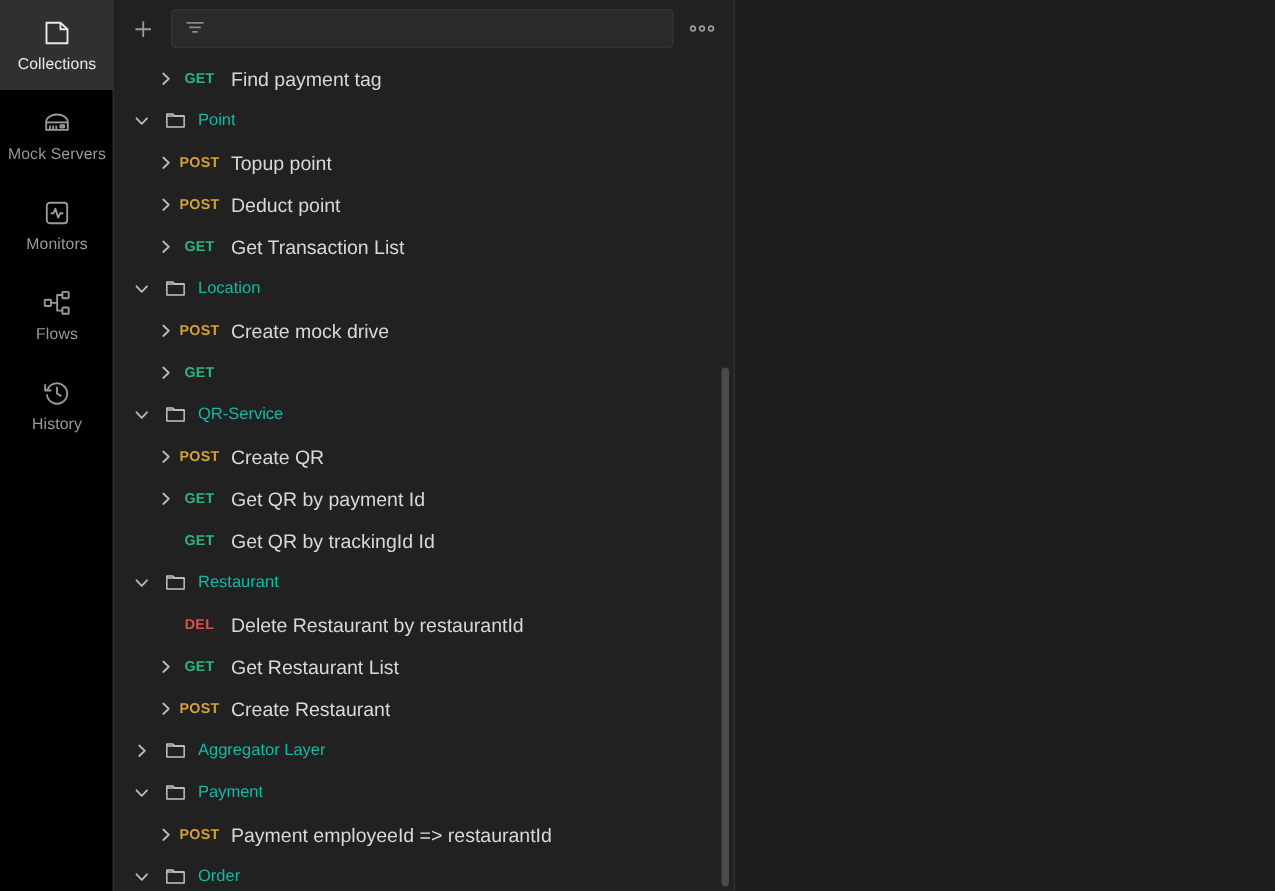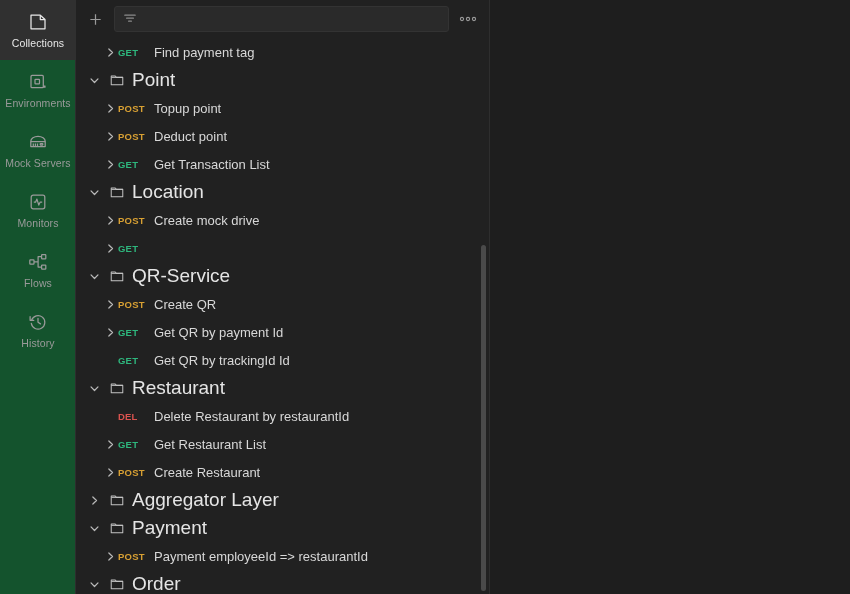--- a/index.html
+++ b/index.html
@@ -7,21 +7,21 @@
     width: 850px; height: 594px;
     background: #1e1e1e;
     font-family: "Liberation Sans", sans-serif;
     overflow: hidden;
   }
   #app { display: flex; width: 850px; height: 594px; }
 
   
   #rail {
     width: 76px; height: 594px;
-    background: #14532d;
+    background: #000000;
     border-right: 1px solid #2e2e2e;
     flex: 0 0 76px;
     padding-top: 0px;
   }
   .rail-item {
     width: 76px; height: 60px;
     display: flex; flex-direction: column;
     align-items: center; justify-content: center;
     gap: 6px;
     cursor: pointer;
@@ -97,29 +97,29 @@
   .foldericon {
     width: 14px; height: 14px; flex: 0 0 14px;
     margin-left: 8px; margin-right: 8px;
     color: #c3c3c3;
   }
   .foldericon svg { display: block; }
   .method {
     font-size: 9.5px; font-weight: bold;
     letter-spacing: .2px;
     flex: 0 0 auto;
-    text-align: left;
+    text-align: center;
     margin-right: 6px;
     font-family: "Liberation Sans", sans-serif;
   }
   .m-GET  { color: #2eb67d; width: 30px; }
   .m-POST { color: #d8a033; width: 30px; }
   .m-DEL  { color: #d9534f; width: 30px; }
   .label { flex: 0 1 auto; overflow: hidden; text-overflow: ellipsis; }
-  .folderlabel { font-size: 19px; color: #e5e5e5; }
+  .folderlabel { font-size: 11px; color: #14b8a6; }
 
   
   .ind-0 { padding-left: 10px; }
   .ind-1 { padding-left: 26px; }
 
   
   #scrollbar {
     position: absolute;
     right: 3px;
     width: 5px;
@@ -140,30 +140,20 @@
 
   <div id="rail">
       <div class="rail-item active">
         <span class="rail-icon">
           <svg viewBox="0 0 20 20" fill="none" stroke="currentColor" stroke-width="1.25" stroke-linejoin="round">
             <path d="M3 3.2h9.3L17 7.5v9.3H3z"></path>
             <path d="M12.3 3.2v4.3H17"></path>
           </svg>
         </span>
         <span class="rail-label">Collections</span>
-      </div>
-      <div class="rail-item">
-        <span class="rail-icon">
-          <svg viewBox="0 0 20 20" fill="none" stroke="currentColor" stroke-width="1.25" stroke-linejoin="round">
-            <rect x="3" y="3.4" width="12.3" height="12.3" rx="1"></rect>
-            <rect x="7" y="7.3" width="4.5" height="4.5" rx="0.6"></rect>
-            <rect x="15.2" y="13.4" width="2.4" height="2.4" rx="0.5" fill="currentColor" stroke="none"></rect>
-          </svg>
-        </span>
-        <span class="rail-label">Environments</span>
       </div>
       <div class="rail-item">
         <span class="rail-icon">
           <svg viewBox="0 0 20 20" fill="none" stroke="currentColor" stroke-width="1.25" stroke-linejoin="round">
             <path d="M2.8 9.3a7.2 5 0 0 1 14.4 0v5.3H2.8z"></path>
             <path d="M2.8 9.6h14.4"></path>
             <path d="M5.3 11.6v2.6M7.4 11.6v2.6M9.5 11.6v2.6"></path>
             <rect x="12.2" y="11.5" width="2.6" height="1.5" rx="0.4"></rect>
           </svg>
         </span>

